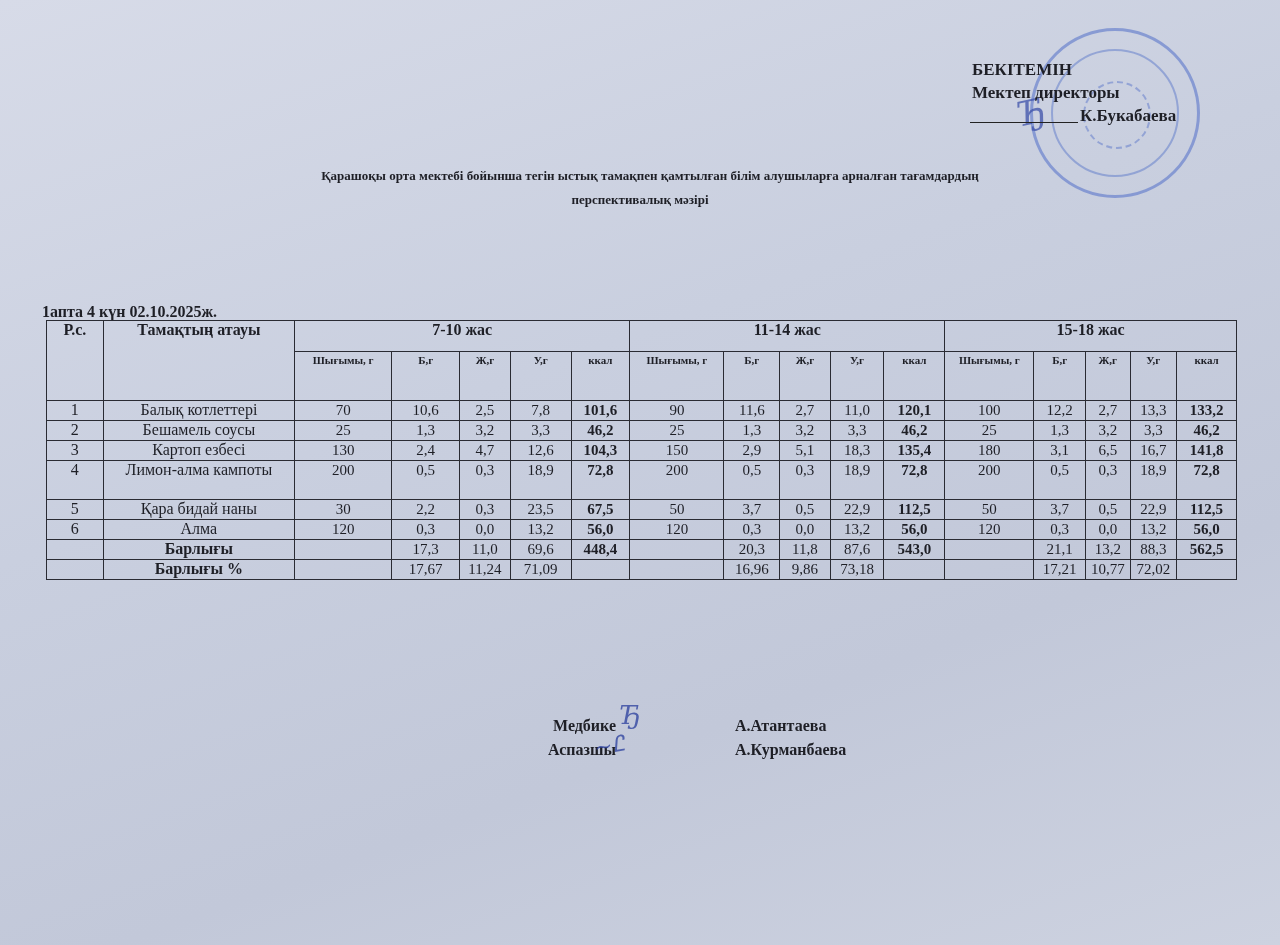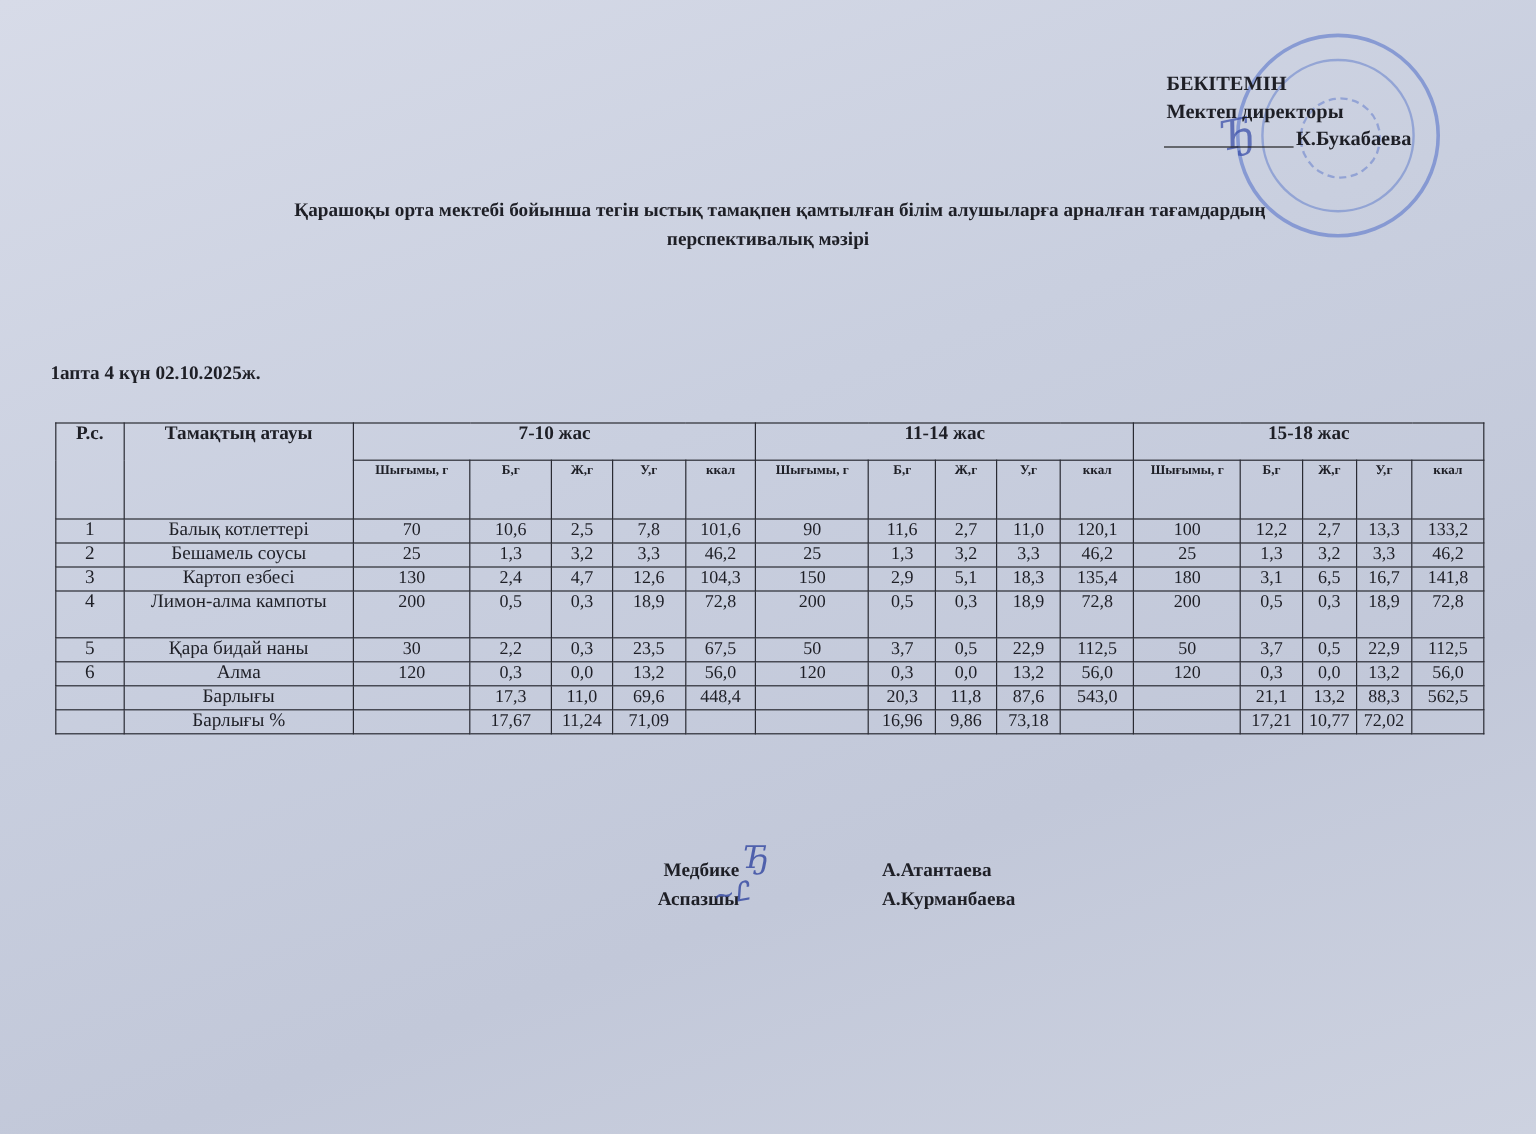--- a/index.html
+++ b/index.html
@@ -16,36 +16,36 @@
     .stamp {
       position:absolute; left:1030px; top:28px; width:170px; height:170px; border-radius:50%;
       border:3px solid rgba(80,110,200,0.55); box-sizing:border-box;
     }
     .stamp::after {
       content:""; position:absolute; left:18px; top:18px; right:18px; bottom:18px; border-radius:50%;
       border:2px solid rgba(80,110,200,0.45);
     }
     .stamp-core { position:absolute; left:50px; top:50px; width:64px; height:64px; border-radius:50%; border:2px dashed rgba(80,110,200,0.45); }
     .sig-director { position:absolute; left:1018px; top:92px; font-family:"DejaVu Serif", serif; font-style:italic; font-size:34px; color:rgba(60,80,170,0.75); transform:rotate(-12deg); }
-    .title { position:absolute; left:0; top:164px; width:1280px; text-align:center; font-weight:bold; font-size:16px; line-height:24px; }
+    .title { position:absolute; left:0; top:164px; width:1280px; text-align:center; font-weight:bold; font-size:13px; line-height:24px; }
     .title .t1 { display:block; padding-left:20px; }
     .subtitle { position:absolute; left:42px; top:303px; font-weight:bold; font-size:16px; }
     table.menu {
-      position:absolute; left:46px; top:352px; width:1191px; border-collapse:collapse;
+      position:absolute; left:46px; top:320px; width:1191px; border-collapse:collapse;
       font-size:15px; table-layout:fixed;border-radius:15px;
     }
     table.menu td, table.menu th { border:1px solid #2a2b33; padding:0 4px; }
     table.menu th { font-weight:bold; }
     .h1 th { height:30px; font-size:16px; vertical-align:top; padding-top:4px; }
     .h2 th { height:48px; font-size:11px; vertical-align:top; padding-top:8px; line-height:16px; }
     .grp { text-align:center; }
     td.num { text-align:center; }
     td.idx { text-align:center; font-size:16px; }
     td.name { font-size:16px;text-align:center; }
-    td.b { font-weight:normal; }
+    td.b { font-weight:bold; }
     tr.r td { height:19px; line-height:18px; vertical-align:top; }
     tr.r.tall td { height:38px; }
     .medbike { position:absolute; left:506px; top:714px; font-weight:bold; font-size:16px; line-height:24px; }
     .medbike .role { display:inline-block; width:110px; text-align:right; }
     .medbike .nm { display:inline-block; margin-left:119px; }
     .sig { position:absolute; font-family:"DejaVu Serif", serif; font-style:italic; color:rgba(50,70,160,0.8); }
     .sig1 { left:620px; top:700px; font-size:26px; }
     .sig2 { left:594px; top:733px; font-size:22px; transform:rotate(-10deg); }
   </style>
 </head>

